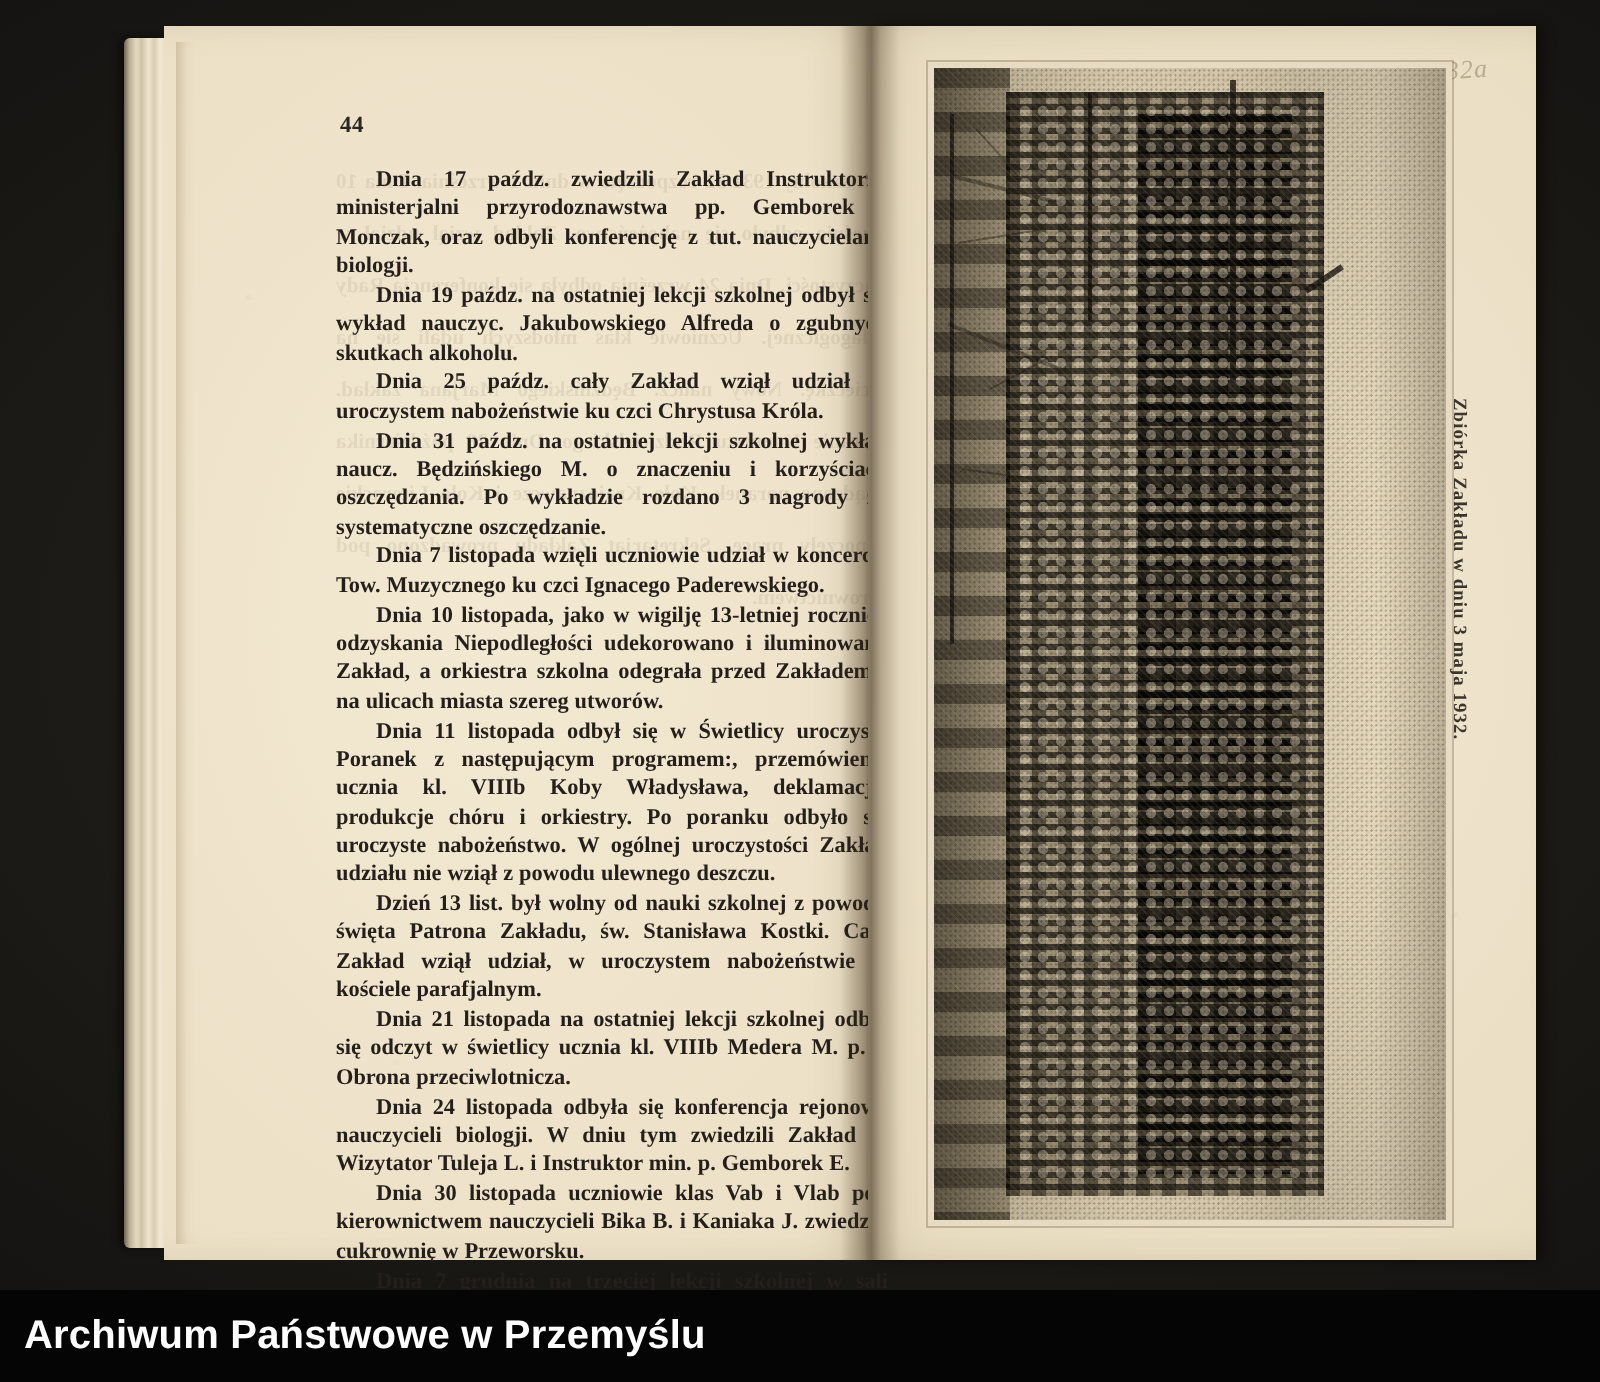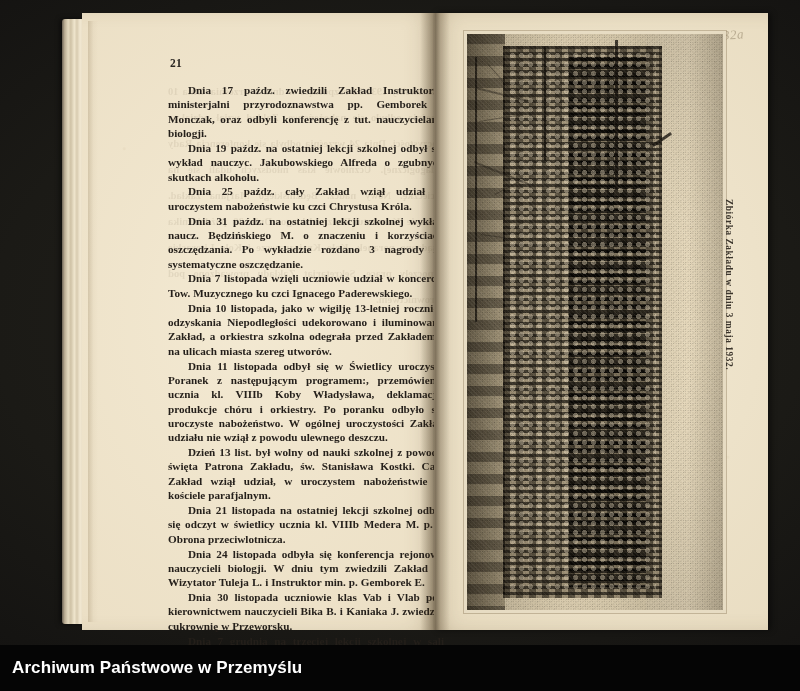--- a/index.html
+++ b/index.html
@@ -349,21 +349,21 @@
     height: 46px;
     background: #050505;
     display: flex;
     align-items: center;
   }
 
   .watermark-text {
     margin-left: 12px;
     color: #ffffff;
     font-family: "Liberation Sans", sans-serif;
-    font-size: 17px;
+    font-size: 20px;
     font-weight: 700;
     letter-spacing: .1px;
   }
 
   
   .paper-speckle {
     position: absolute;
     inset: 0;
     pointer-events: none;
     opacity: .2;
@@ -383,21 +383,21 @@
   <div class="backdrop"></div>
 
   <div class="book-spread">
 
     <div class="fore-edge"></div>
 
     <div class="page-verso">
 
       <div class="bleed-through">Rok szkolny 1931/32 rozpoczęto w dniu 1 września. Dnia 10 września odbyło się nabożeństwo. Zakład wziął udział w uroczystości. Dnia 24 września odbyła się konferencja Rady Pedagogicznej. Uczniowie klas młodszych udali się na wycieczkę. Nowy naucz. Będzińskiego Marjana zakład. Zebranie Komitetu Rodzicielskiego. Dnia 28 października urządzono poranek. Koło Krajoznawcze i Koło Literackie rozpoczęły pracę. Sekretarjat Zakładu prowadzono pod kierownictwem.</div>
 
-      <div class="page-number">21</div>
+      <div class="page-number">44</div>
 
       <div class="text-column">
         <p>Dnia 17 paźdz. zwiedzili Zakład Instruktorzy ministerjalni przyrodoznawstwa pp. Gemborek i Monczak, oraz odbyli konferencję z tut. nauczycielami biologji.</p>
         <p>Dnia 19 paźdz. na ostatniej lekcji szkolnej odbył się wykład nauczyc. Jakubowskiego Alfreda o zgubnych skutkach alkoholu.</p>
         <p>Dnia 25 paźdz. cały Zakład wziął udział w uroczystem nabożeństwie ku czci Chrystusa Króla.</p>
         <p>Dnia 31 paźdz. na ostatniej lekcji szkolnej wykład naucz. Będzińskiego M. o znaczeniu i korzyściach oszczędzania. Po wykładzie rozdano 3 nagrody za systematyczne oszczędzanie.</p>
         <p>Dnia 7 listopada wzięli uczniowie udział w koncercie Tow. Muzycznego ku czci Ignacego Paderewskiego.</p>
         <p>Dnia 10 listopada, jako w wigilję 13-letniej rocznicy odzyskania Niepodległości udekorowano i iluminowano Zakład, a orkiestra szkolna odegrała przed Zakładem i na ulicach miasta szereg utworów.</p>
         <p>Dnia 11 listopada odbył się w Świetlicy uroczysty Poranek z następującym programem:, przemówienie ucznia kl. VIIIb Koby Władysława, deklamacje, produkcje chóru i orkiestry. Po poranku odbyło się uroczyste nabożeństwo. W ogólnej uroczystości Zakład udziału nie wziął z powodu ulewnego deszczu.</p>
         <p>Dzień 13 list. był wolny od nauki szkolnej z powodu święta Patrona Zakładu, św. Stanisława Kostki. Cały Zakład wziął udział, w uroczystem nabożeństwie w kościele parafjalnym.</p>

